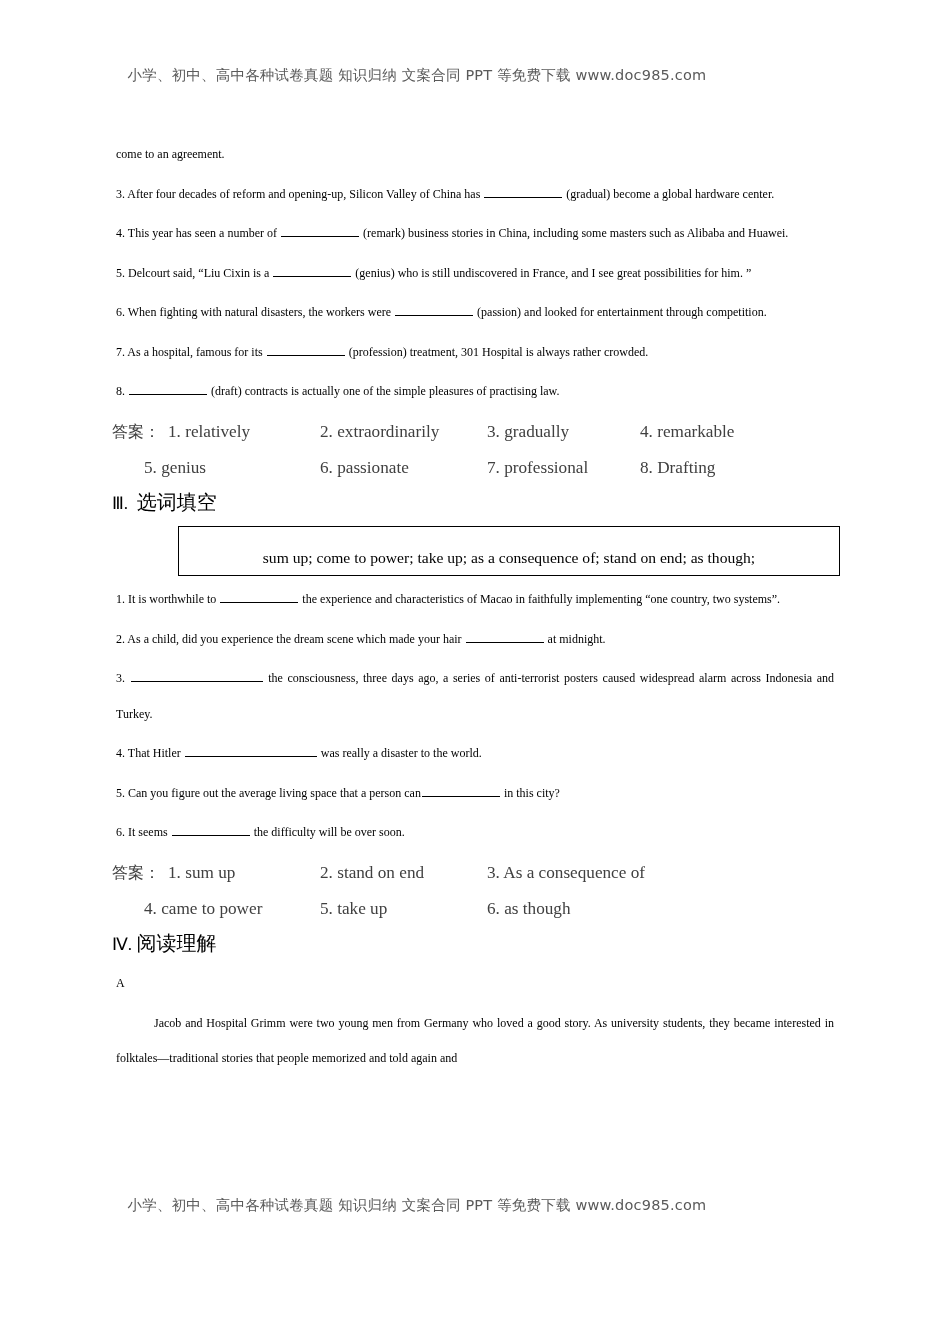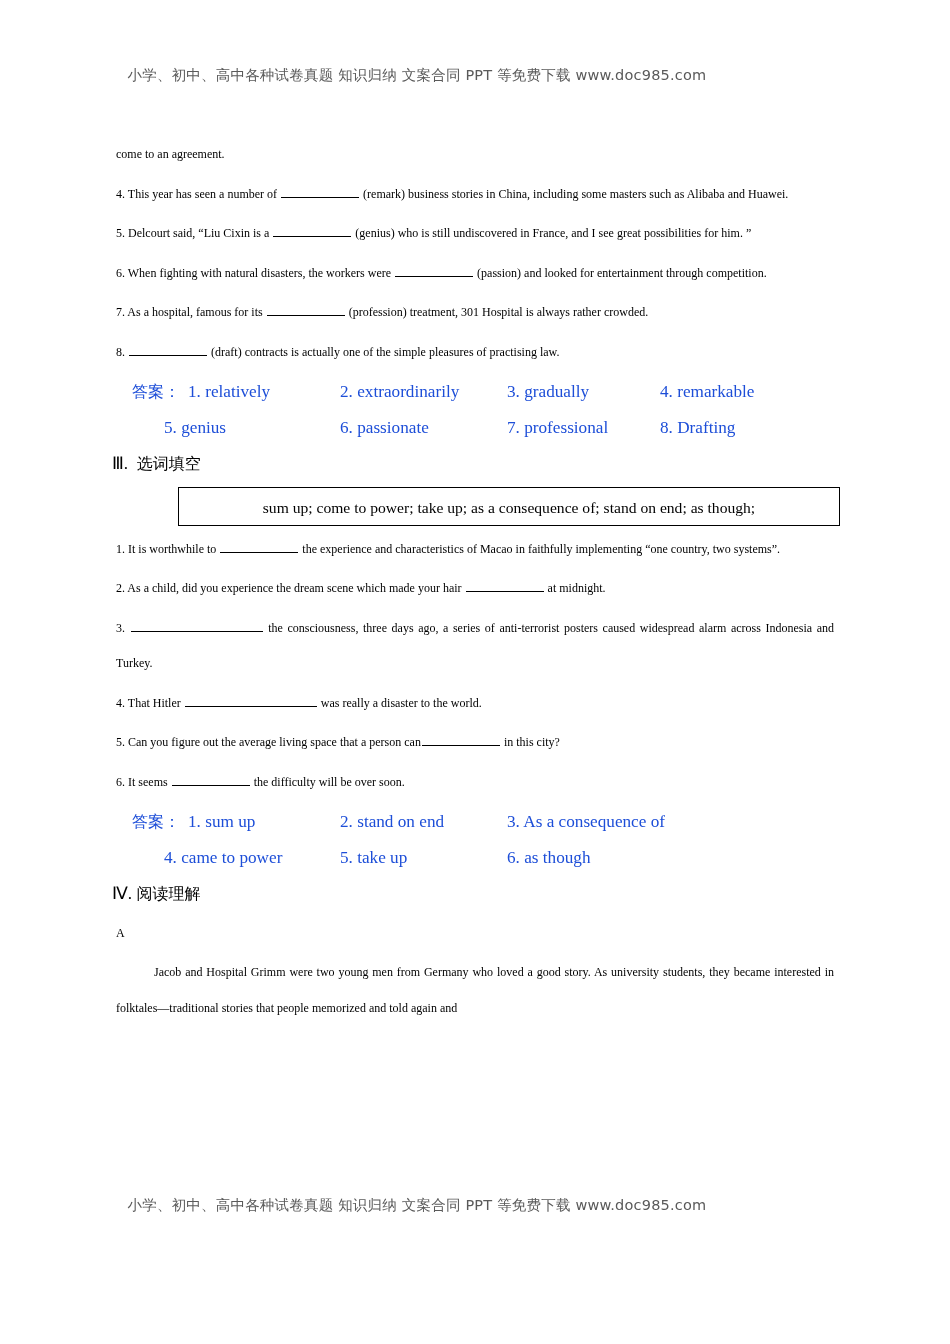--- a/index.html
+++ b/index.html
@@ -56,66 +56,66 @@
   }
   .b-sm { width: 78px; }
   .b-lg { width: 132px; }
 
   
   .ansblock { margin: 0; }
   .ansrow {
     position: relative;
     height: 36px;
     font-size: 17.2px;
-    color: #1d4ed8;
+    color: #404040;
     line-height: 36px;
     white-space: nowrap;
-    margin-left: 20px;
   }
   .ansrow span.cell {
     position: absolute;
     top: 0;
     white-space: nowrap;
   }
   .cjk { font-family: "DejaVu Sans", "Liberation Sans", sans-serif; font-size: 16px; }
 
   .sec-head {
     font-size: 17.2px;
     line-height: 35.5px;
     margin: 0;
     white-space: nowrap;
   }
   .sec-head .rn { font-family: "Liberation Serif", serif; }
-  .sec-head .cn { font-family: Liberation Sans, sans-serif; font-size: 16px; }
+  .sec-head .cn { font-family: Liberation Mono, monospace; font-size: 20px; }
 
   .wordbank {
     margin: 5px 0 6px 66px;
     width: 662px;
     border: 1.6px solid #000;
-    padding: 9px 0 6px 0;
+    padding: 20px 0 6px 0;
     font-size: 15.6px;
     line-height: 22px;
     text-align: center;
     background: #fff;
   }
 
   .center { text-align: center; }
   .indent { text-indent: 38px; }
 </style>
 </head>
 <body>
 
 <div class="page">
 
   <div class="watermark watermark-top">小学、初中、高中各种试卷真题 知识归纳 文案合同 PPT 等免费下载   www.doc985.com</div>
 
   <div class="content">
 
     <p class="line nojust">come to an agreement.</p>
 
+    <p class="line"><span>3.</span> <span>After four decades of reform and opening-up, Silicon Valley of China has</span> <span class="blank b-sm"></span> <span>(gradual) become a global hardware center.</span></p>
 
     <p class="line"><span>4.</span> <span>This year has seen a number of</span> <span class="blank b-sm"></span> <span>(remark) business stories in China, including some masters such as Alibaba and Huawei.</span></p>
 
     <p class="line"><span>5.</span> <span>Delcourt said, “Liu Cixin is a</span> <span class="blank b-sm"></span> <span>(genius) who is still undiscovered in France, and I see great possibilities for him. ”</span></p>
 
     <p class="line"><span>6.</span> <span>When fighting with natural disasters, the workers were</span> <span class="blank b-sm"></span> <span>(passion) and looked for entertainment through competition.</span></p>
 
     <p class="line"><span>7.</span> <span>As a hospital,  famous for its</span> <span class="blank b-sm"></span> <span>(profession) treatment, 301 Hospital is always rather crowded.</span></p>
 
     <p class="line nojust"><span>8.</span> <span class="blank b-sm"></span> <span>(draft) contracts is actually one of the simple pleasures of practising law.</span></p>

